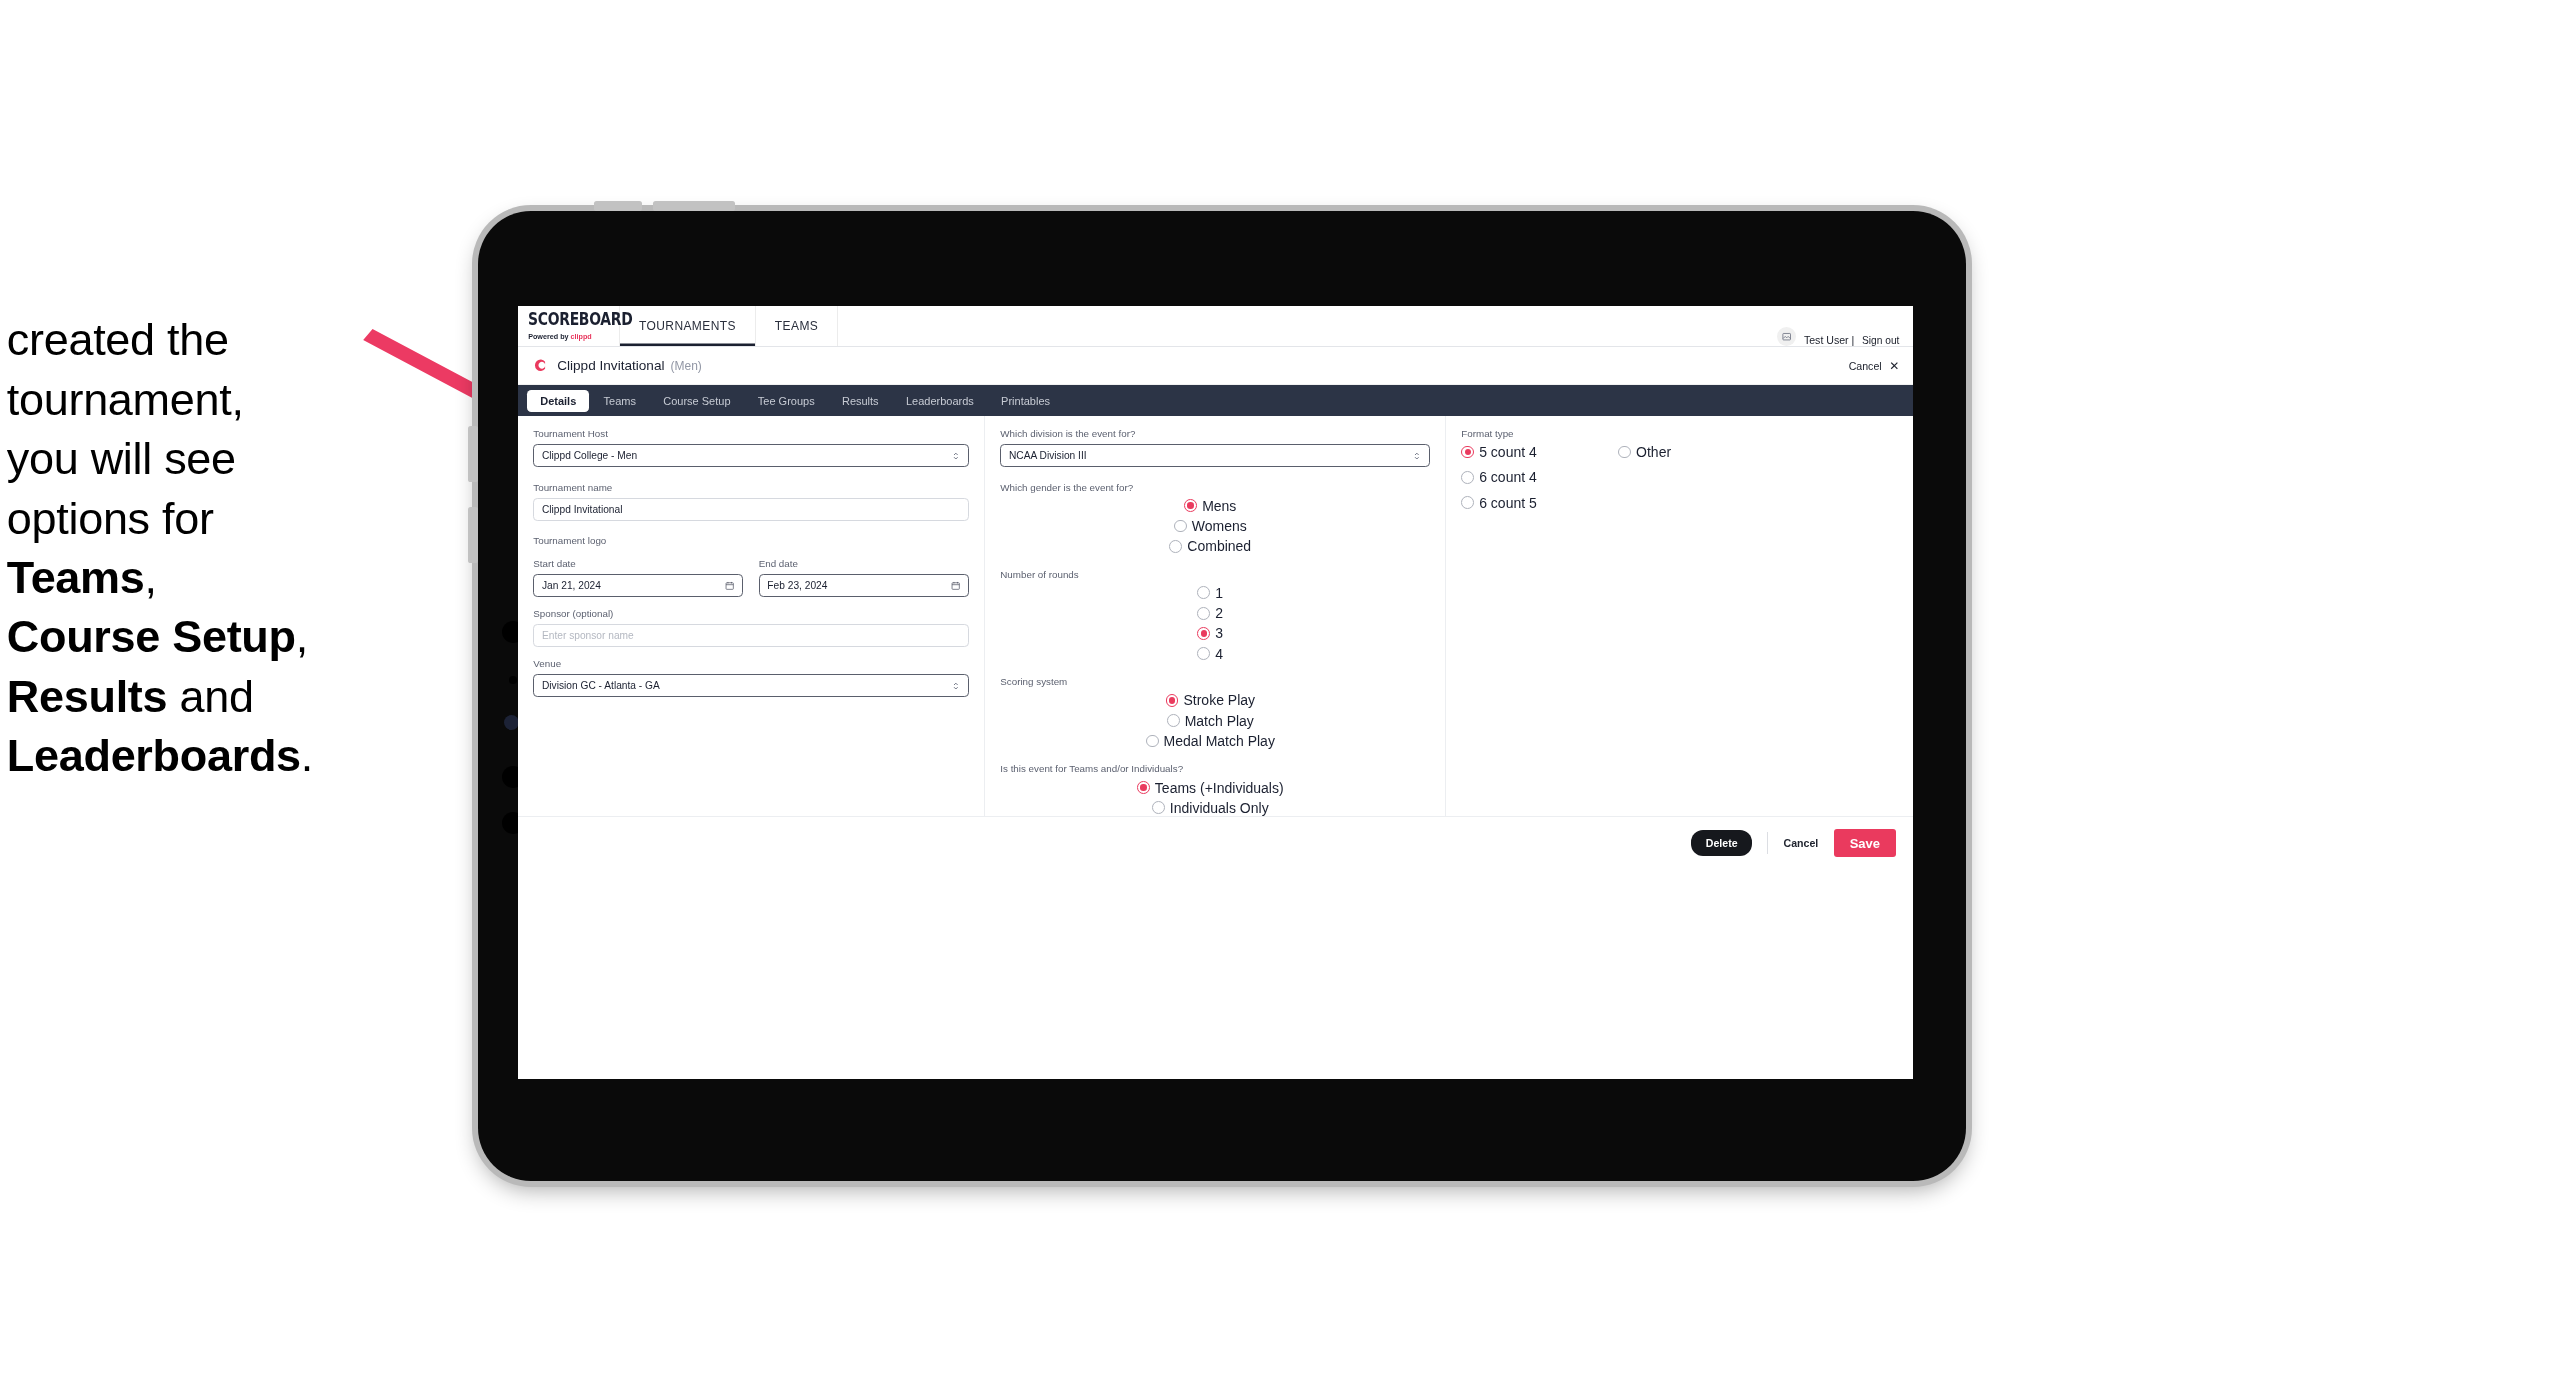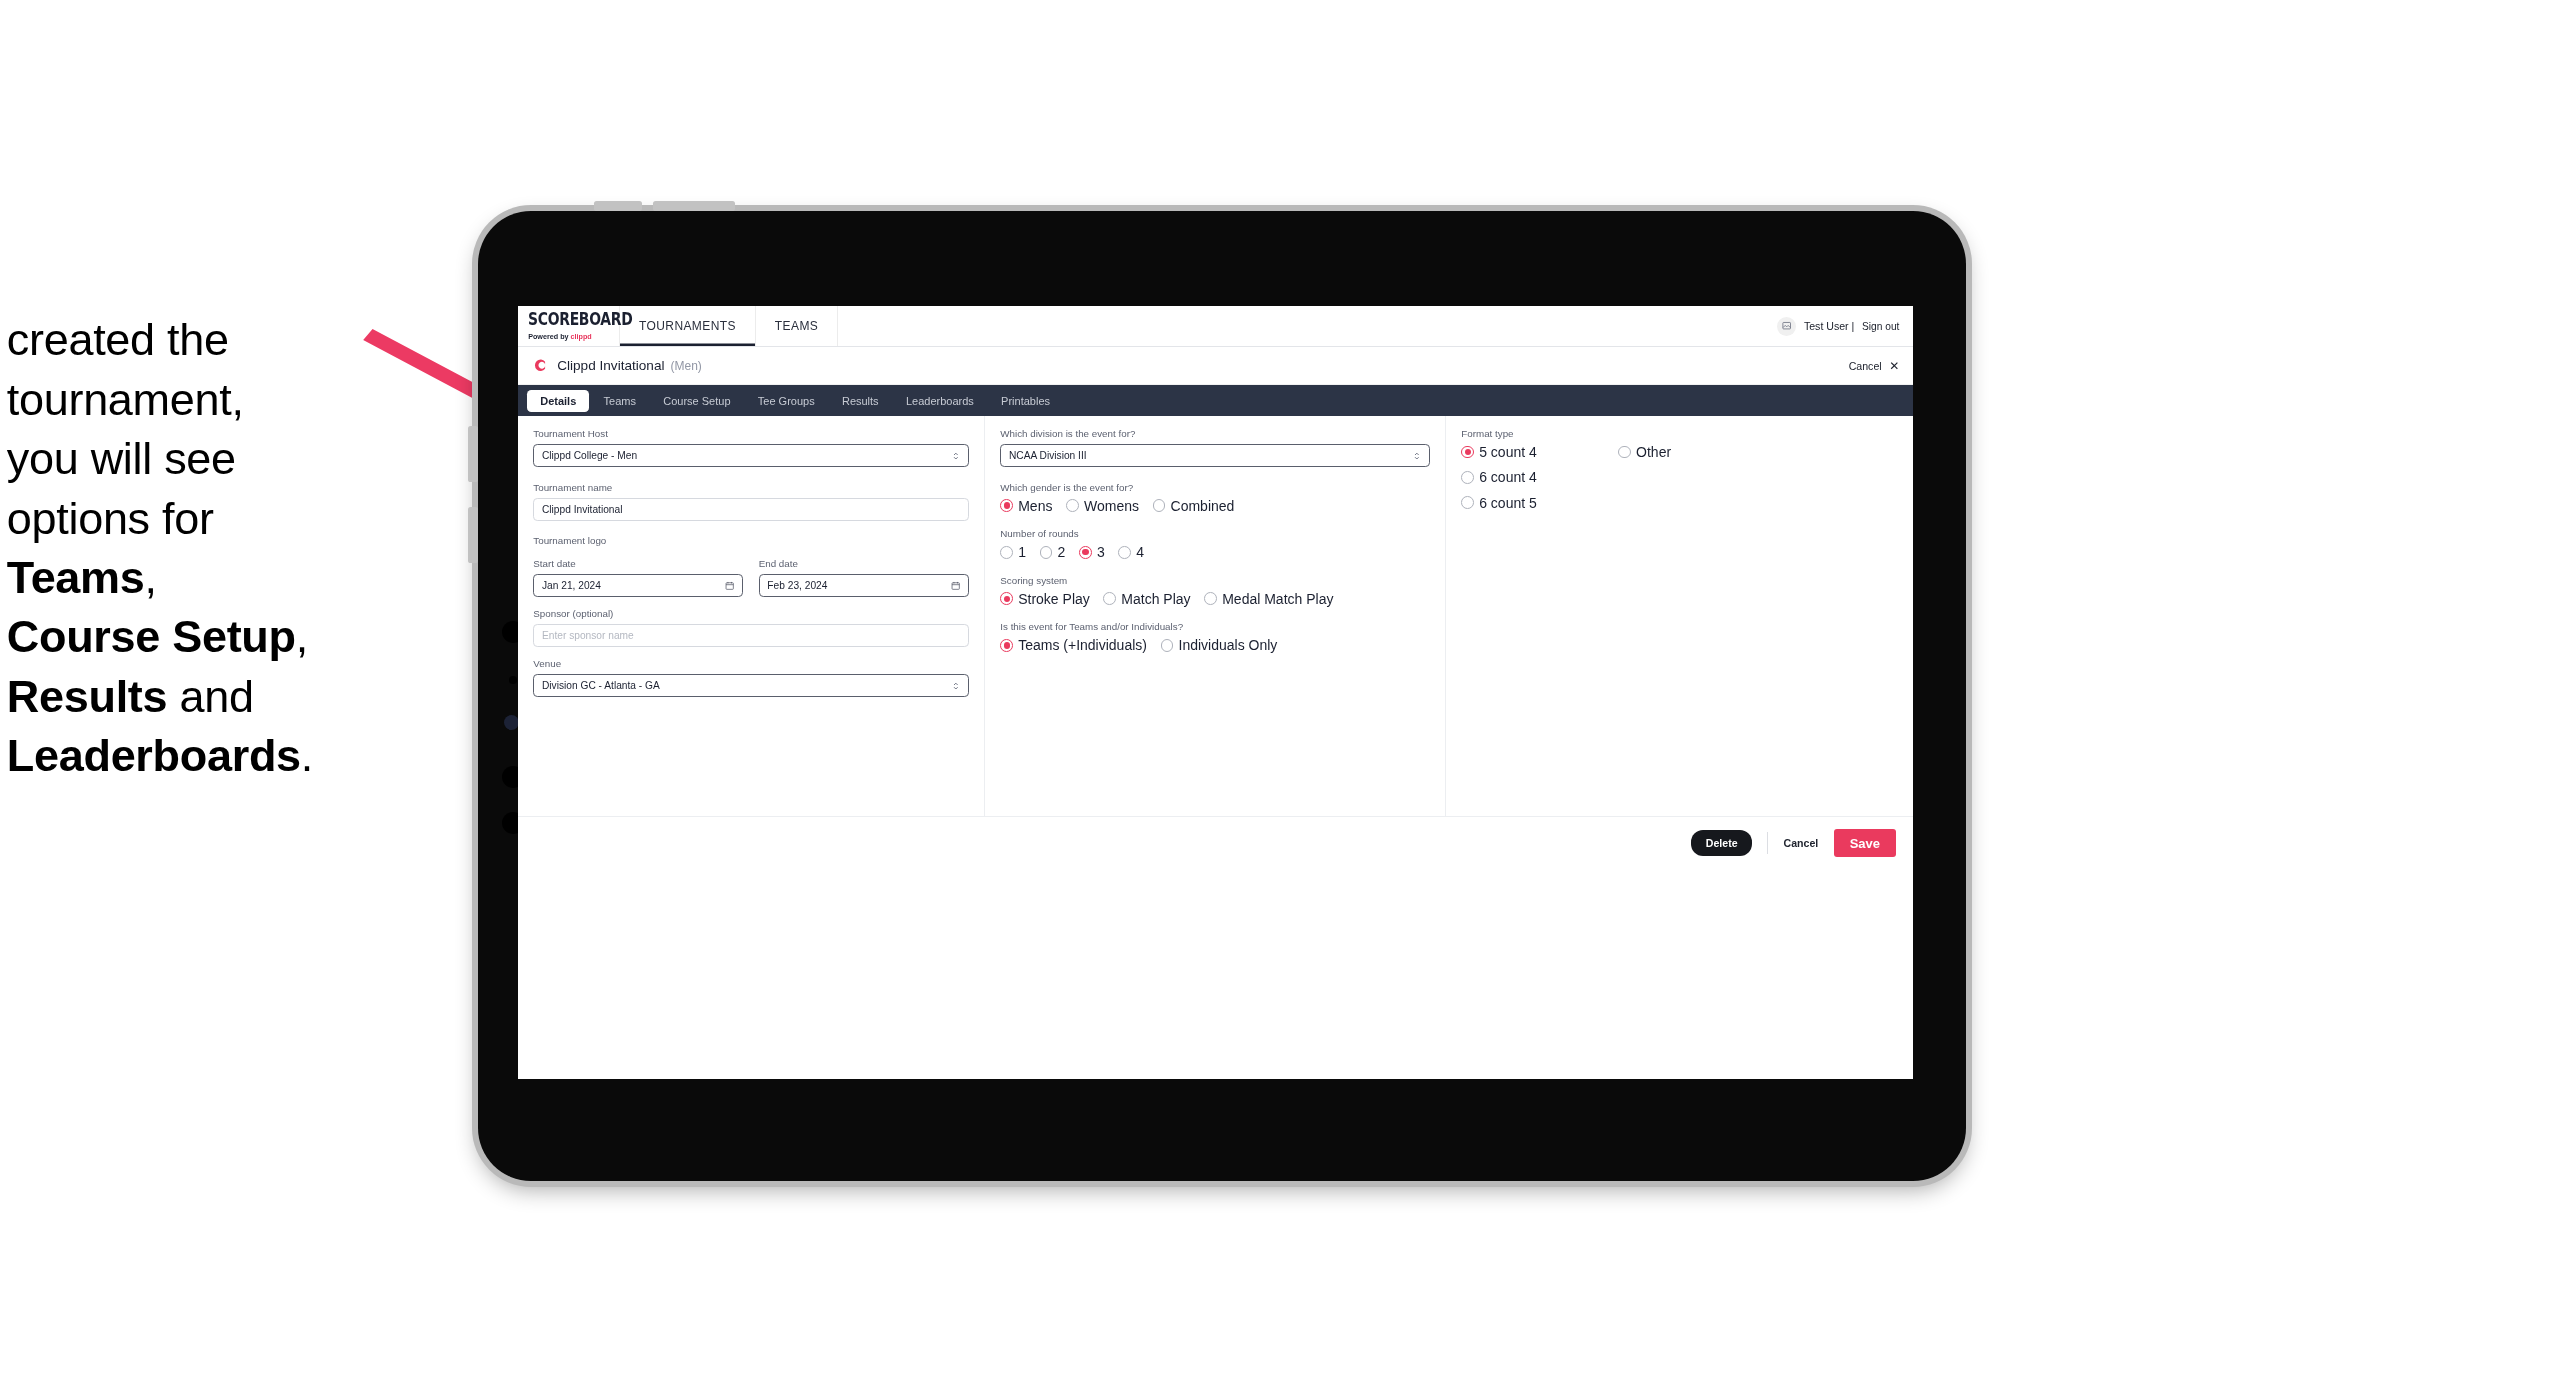--- a/index.html
+++ b/index.html
@@ -78,21 +78,21 @@
   }
   .brand-sub { font-size: 7.2px; color: #1b2030; font-weight: 700; margin-top: 4.3px; }
   .brand-sub em { color: #e8365d; font-style: normal; }
   .navtab {
     display: flex; align-items: center; padding: 0 19px;
     font-size: 12px; color: #2a2f3c; letter-spacing: 0.4px;
     border-right: 0.9px solid #ececec; cursor: pointer;
   }
   .navtab.active { box-shadow: inset 0 -2.6px 0 #1b2030; }
   .nav-spacer { flex: 1; }
-  .user-zone { display:flex; align-items:center; gap:7.7px; padding-right:13.6px; }
+  .user-zone { display:flex; align-items:flex-end; gap:7.7px; padding-right:13.6px; }
   .avatar {
     width: 19px; height: 19px; border-radius: 50%;
     background: #f0f0f0; display:flex; align-items:center; justify-content:center;
   }
   .user-name { font-size: 10.6px; color: #20242f; }
   .signout { font-size: 10.2px; color: #20242f; cursor:pointer; }
 
   
   .titlebar {
     height: 38px; display:flex; align-items:center;
@@ -145,21 +145,21 @@
   .logo-circle {
     width: 46px; height: 46px; border-radius:50%;
     border: 0.9px solid #eeeff1; display:flex; align-items:center; justify-content:center;
   }
   .upload-btn {
     background:#2c3446; color:#fff; font-size: 10.2px;
     padding: 6px 12px; border-radius:4.3px; cursor:pointer;
   }
 
   
-  .radio-row { display:flex; align-items:center; gap: 4.3px; flex-wrap:wrap; }
+  .radio-row { display:flex; align-items:center; gap: 4.3px; flex-wrap:wrap;flex-direction:column; }
   .radio-item { display:flex; align-items:center; gap:5.1px; margin-right: 9.4px; cursor:pointer; }
   .rdo { width: 12.8px; height: 12.8px; border-radius:50%; border:1.4px solid #aeb2bb; background:#fff;
          display:flex; align-items:center; justify-content:center; flex:none; }
   .rdo.on { border-color:#ea3a5e; }
   .rdo.on::after { content:''; width:6.4px; height:6.4px; border-radius:50%; background:#ea3a5e; }
   .rdo-lbl { font-size: 14px; color:#1b2030; }
 
   .fmt-wrap { display:flex; }
   .fmt-col { display:flex; flex-direction:column; gap: 9.4px; }
   .fmt-col.right { margin-left: 72px; }

